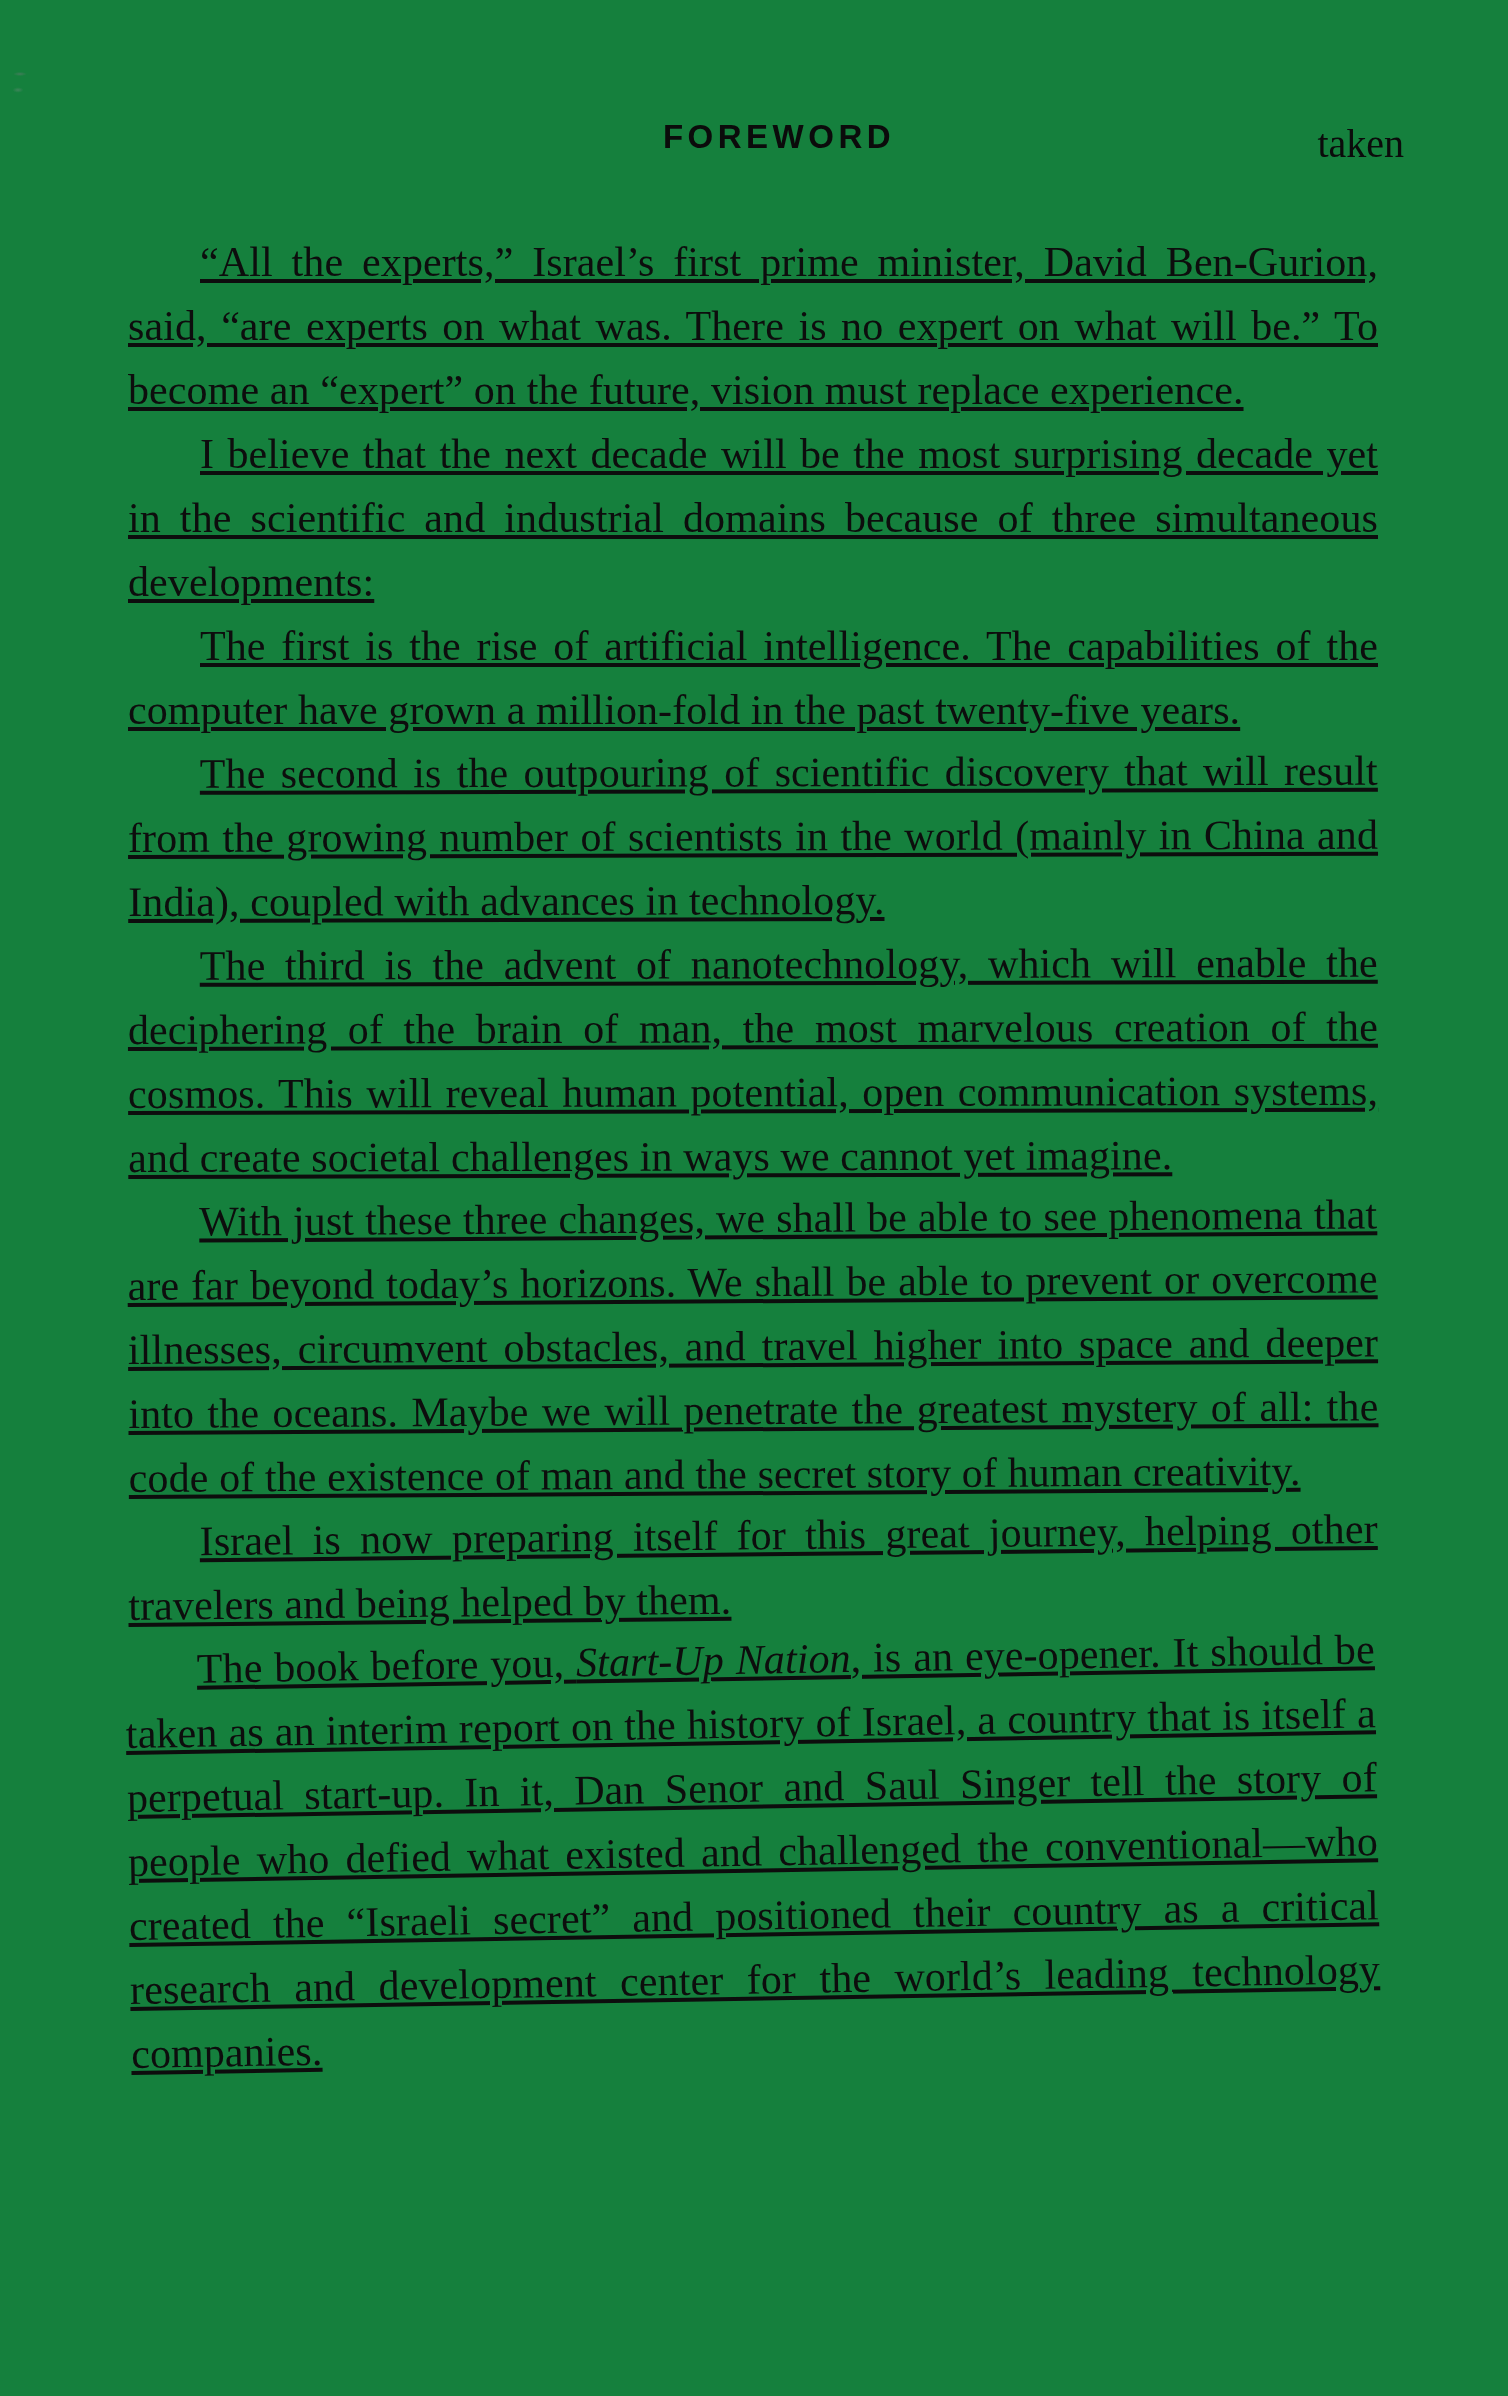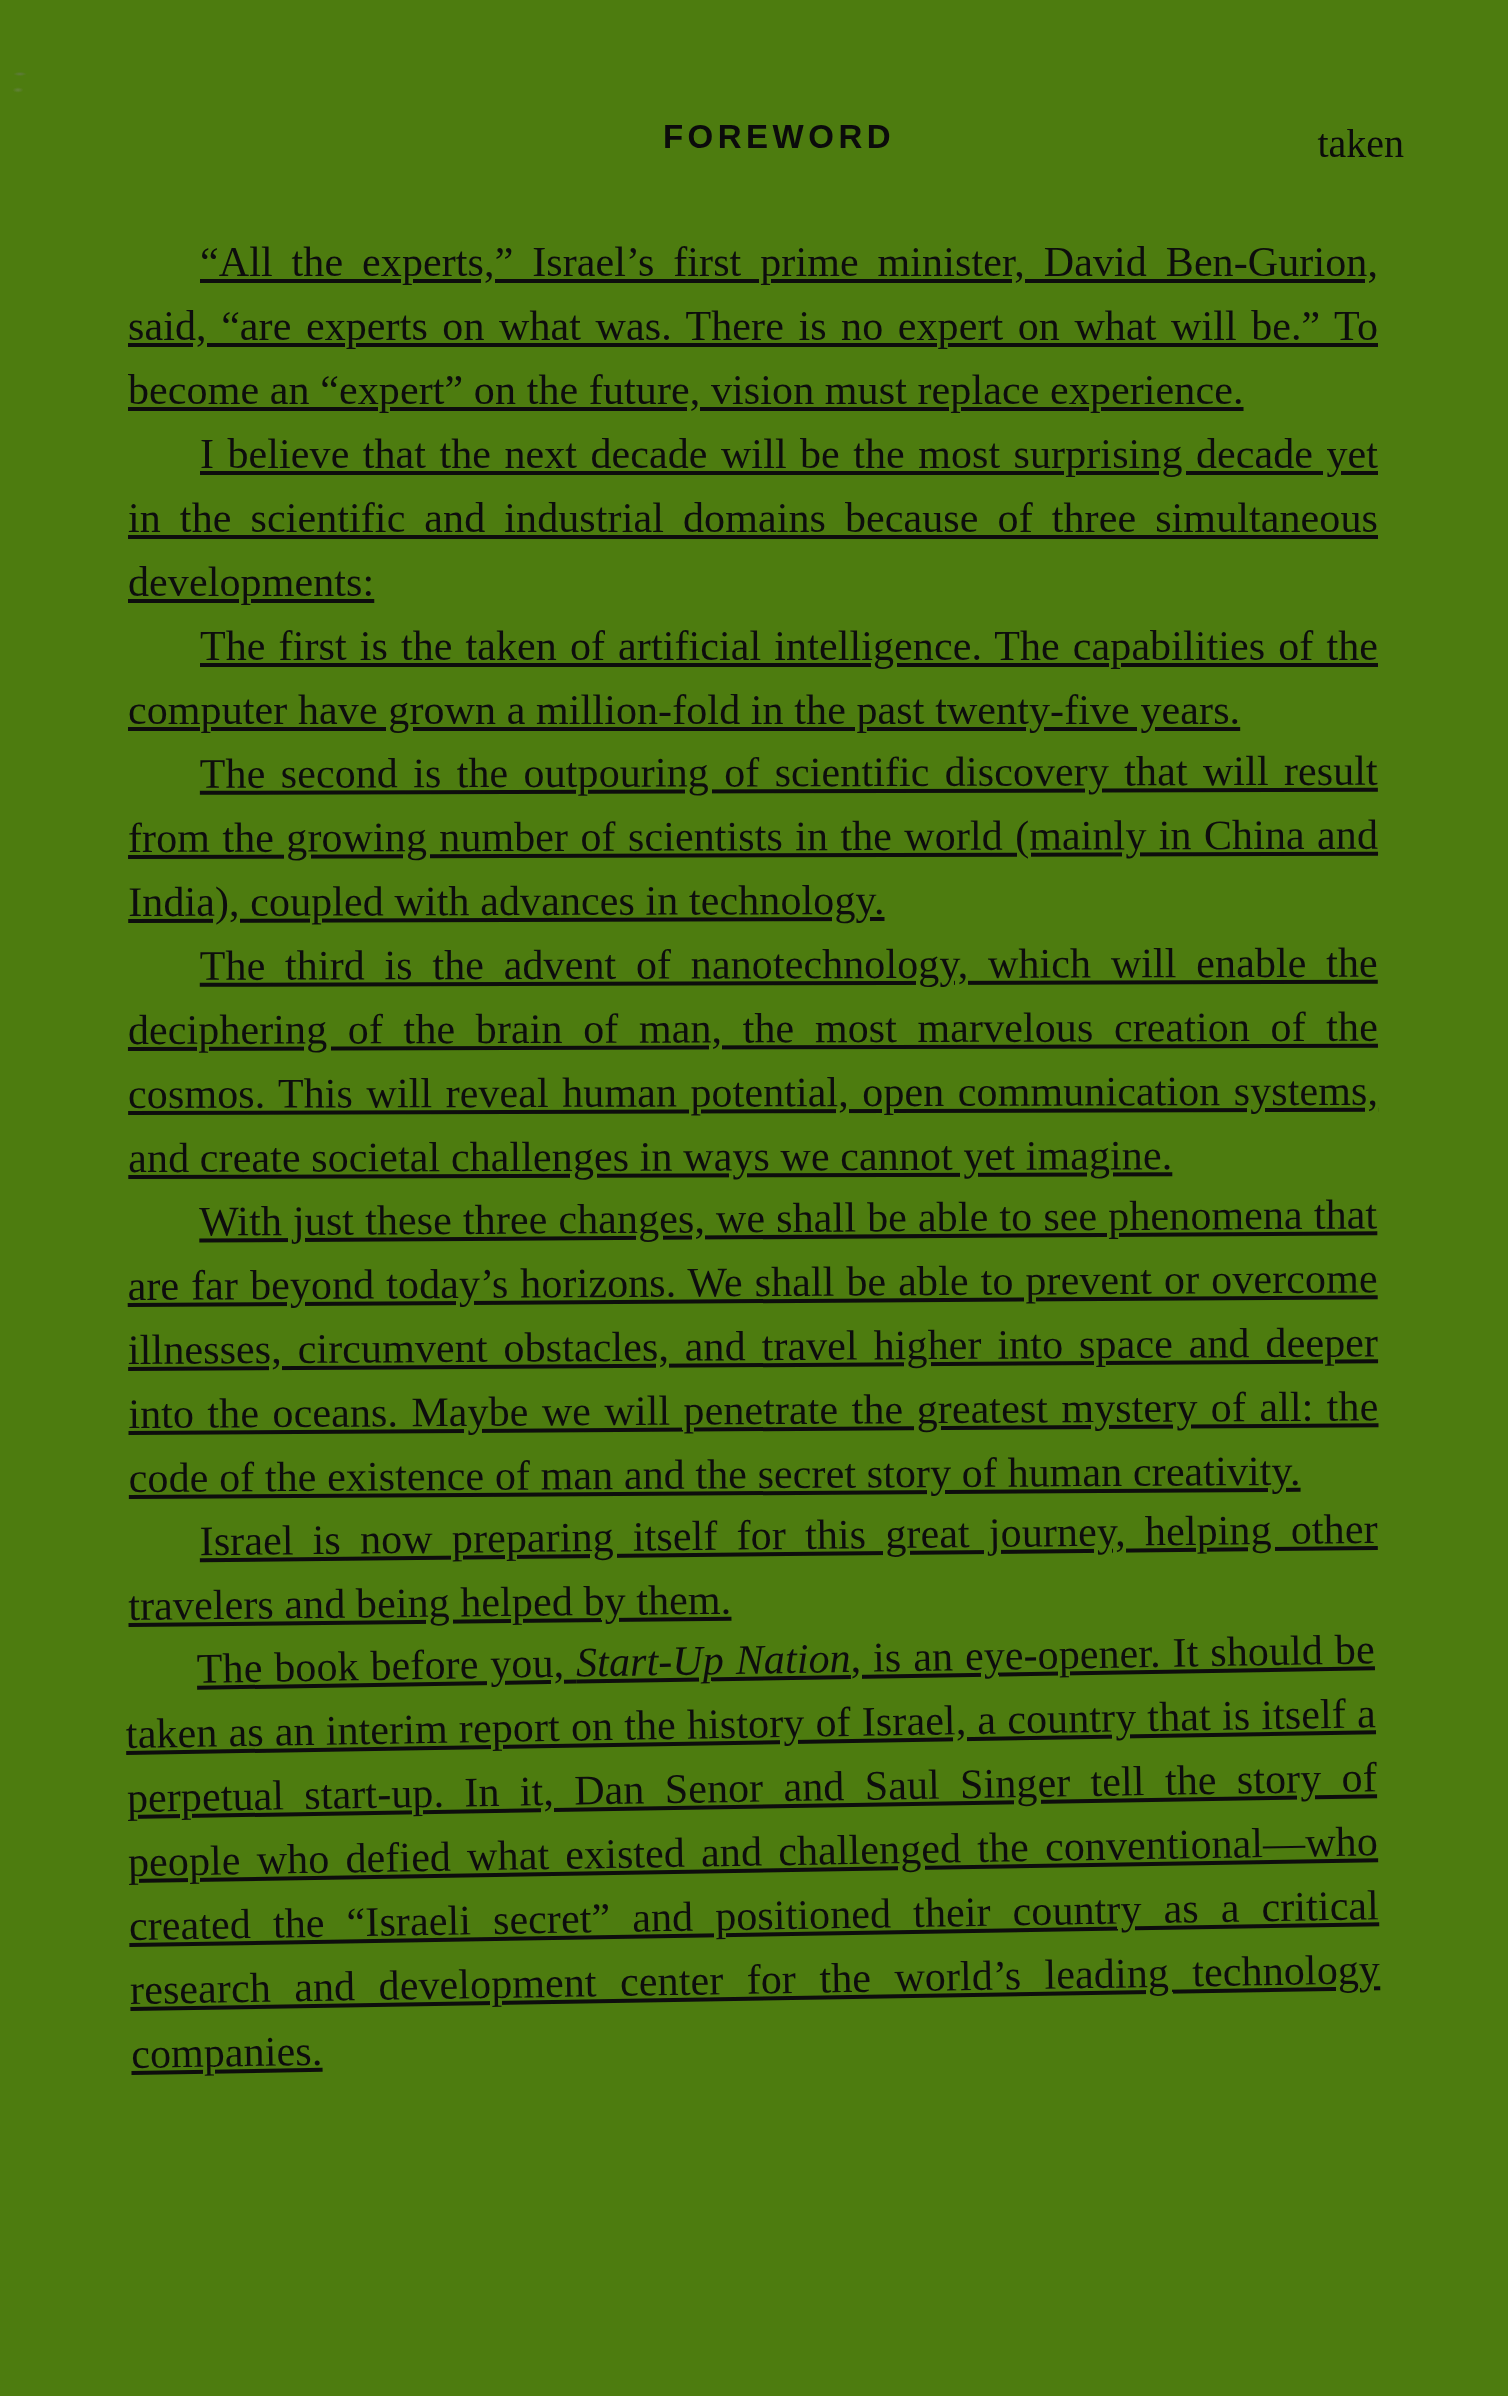--- a/index.html
+++ b/index.html
@@ -1,20 +1,20 @@
 <!DOCTYPE html>
 <html><head>
 <meta charset="utf-8">
 <style>
   html, body { margin: 0; padding: 0; background: #e8e8e8; }
   .page {
     position: relative;
     width: 1508px;
     height: 2396px;
-    background: #4d7c0f;
+    background: #15803d;
     overflow: hidden;
     font-family: "Liberation Serif", serif;
     color: #0d0d0d;
   }
   .scan-artifact {
     position: absolute;
     left: 8px; top: 68px;
     width: 26px; height: 30px;
     background:
       radial-gradient(ellipse 10px 3px at 12px 6px, rgba(120,120,125,.45), transparent 70%),
@@ -71,20 +71,20 @@
   <div class="scan-artifact"></div>
 
   <div class="page-header">
     <div class="page-title">FOREWORD</div>
     <div class="page-number">taken</div>
   </div>
 
   <div class="body-text">
     <p>“All the experts,” Israel’s first prime minister, David Ben-Gurion, said, “are experts on what was. There is no expert on what will be.” To become an “expert” on the future, vision must replace experience.</p>
     <p>I believe that the next decade will be the most surprising decade yet in the scientific and industrial domains because of three simultaneous developments:</p>
-    <p>The first is the taken of artificial intelligence. The capabilities of the computer have grown a million-fold in the past twenty-five years.</p>
+    <p>The first is the rise of artificial intelligence. The capabilities of the computer have grown a million-fold in the past twenty-five years.</p>
     <p class="tilt-a">The second is the outpouring of scientific discovery that will result from the growing number of scientists in the world (mainly in China and India), coupled with advances in technology.</p>
     <p class="tilt-a">The third is the advent of nanotechnology, which will enable the deciphering of the brain of man, the most marvelous creation of the cosmos. This will reveal human potential, open communication systems, and create societal challenges in ways we cannot yet imagine.</p>
     <p class="tilt-b">With just these three changes, we shall be able to see phenomena that are far beyond today’s horizons. We shall be able to prevent or overcome illnesses, circumvent obstacles, and travel higher into space and deeper into the oceans. Maybe we will penetrate the greatest mystery of all: the code of the existence of man and the secret story of human creativity.</p>
     <p class="tilt-c">Israel is now preparing itself for this great journey, helping other travelers and being helped by them.</p>
     <p class="tilt-d"><span>The book before you, </span><span class="book-title-italic">Start-Up Nation</span><span>, is an eye-opener. It should be taken as an interim report on the history of Israel, a country that is itself a perpetual start-up. In it, Dan Senor and Saul Singer tell the story of people who defied what existed and challenged the conventional—who created the “Israeli secret” and positioned their country as a critical research and development center for the world’s leading technology companies.</span></p>
   </div>
 </div>
 
 </body></html>

